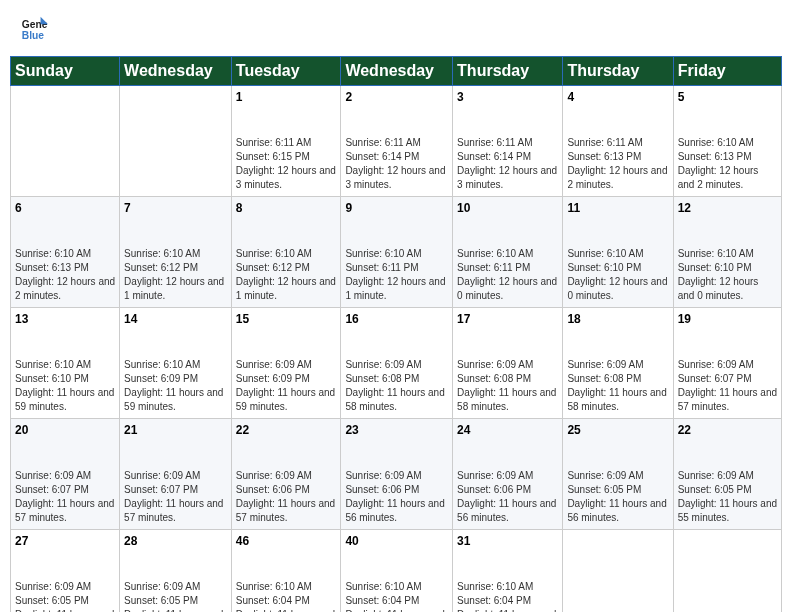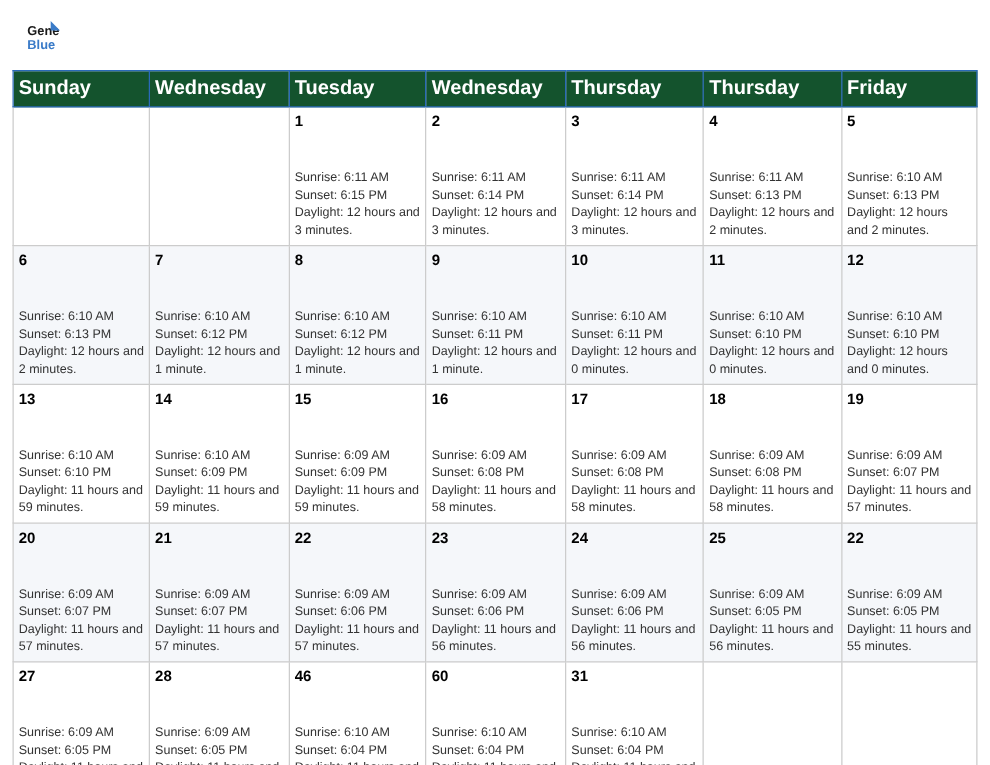--- a/index.html
+++ b/index.html
@@ -291,21 +291,21 @@
 Sunset: 6:05 PM
 Daylight: 11 hours and 55 minutes.</div>
         </td>
         <td>
           <span class="day-num">46</span>
           <div class="day-info" style="white-space: pre-line;">Sunrise: 6:10 AM
 Sunset: 6:04 PM
 Daylight: 11 hours and 54 minutes.</div>
         </td>
         <td>
-          <span class="day-num">60</span>
+          <span class="day-num">40</span>
           <div class="day-info" style="white-space: pre-line;">Sunrise: 6:10 AM
 Sunset: 6:04 PM
 Daylight: 11 hours and 54 minutes.</div>
         </td>
         <td>
           <span class="day-num">31</span>
           <div class="day-info" style="white-space: pre-line;">Sunrise: 6:10 AM
 Sunset: 6:04 PM
 Daylight: 11 hours and 54 minutes.</div>
         </td>

